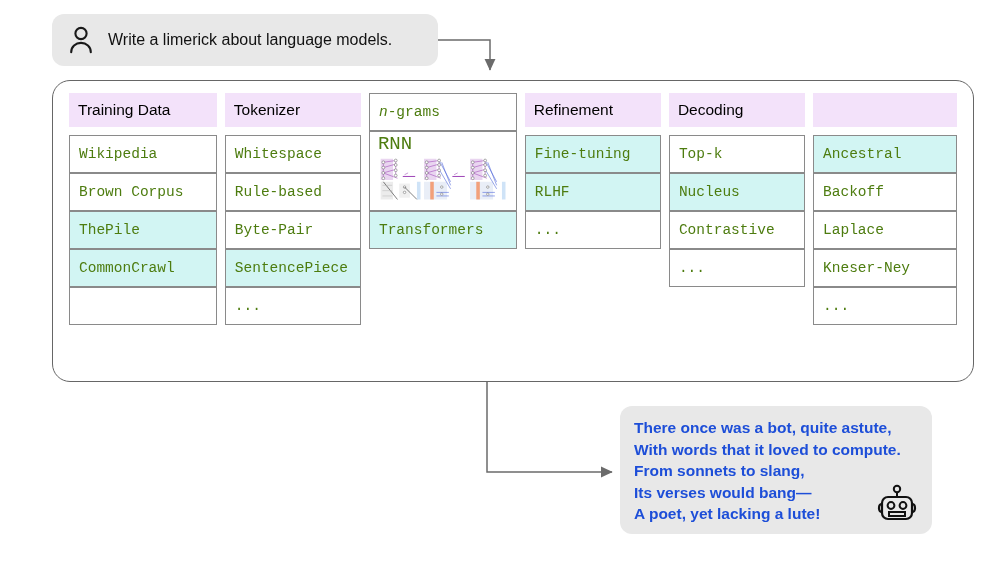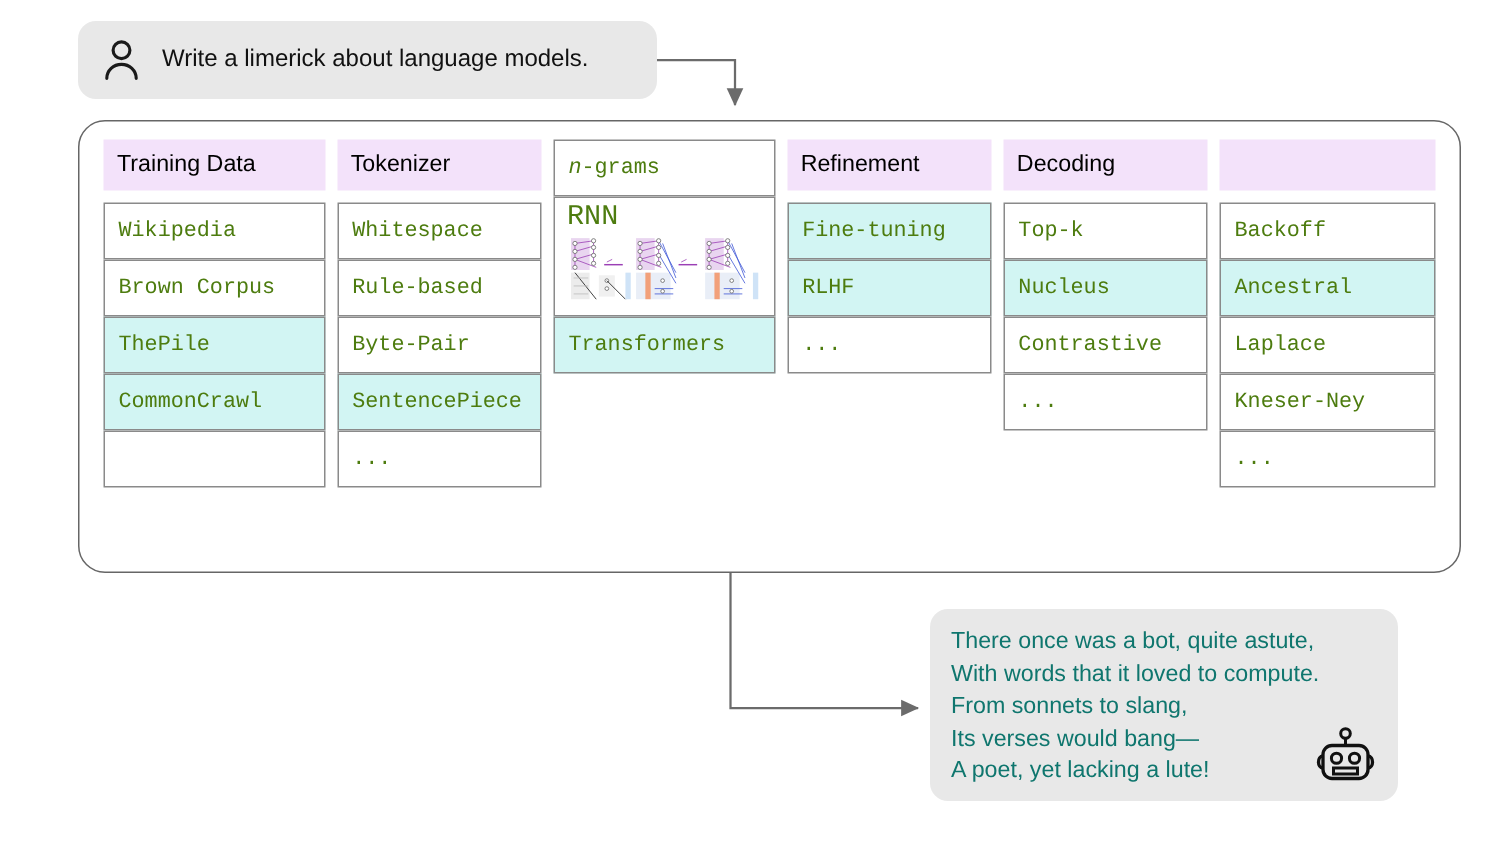--- a/index.html
+++ b/index.html
@@ -96,22 +96,23 @@
     position: absolute;
     left: 620px; top: 406px;
     width: 312px; height: 128px;
     background: #e8e8e8;
     border-radius: 12px;
     padding: 11px 14px 0 14px;
   }
   .assistant-text {
     font-size: 15.5px;
     line-height: 21.5px;
-    color: #0f766e;
+    color: #1d4ed8;
     white-space: pre-line;
+    font-weight: bold;
   }
   .robot-icon {
     position: absolute;
     right: 12px; bottom: 10px;
     width: 46px; height: 40px;
   }
 </style>
 </head>
 <body>
 
@@ -265,22 +266,22 @@
     <div class="colwrap col" style="width:148px">
       <div class="col-head">Decoding</div>
       <div class="cell">Top-k</div>
       <div class="cell hl">Nucleus</div>
       <div class="cell">Contrastive</div>
       <div class="cell">...</div>
     </div>
 
     <div class="colwrap col" style="width:148px">
       <div class="col-head"></div>
+      <div class="cell hl">Ancestral</div>
       <div class="cell">Backoff</div>
-      <div class="cell hl">Ancestral</div>
       <div class="cell">Laplace</div>
       <div class="cell">Kneser-Ney</div>
       <div class="cell">...</div>
     </div>
 
   </div>
 </div>
 
 <div class="assistant-bubble">
   <div class="assistant-text">There once was a bot, quite astute,

